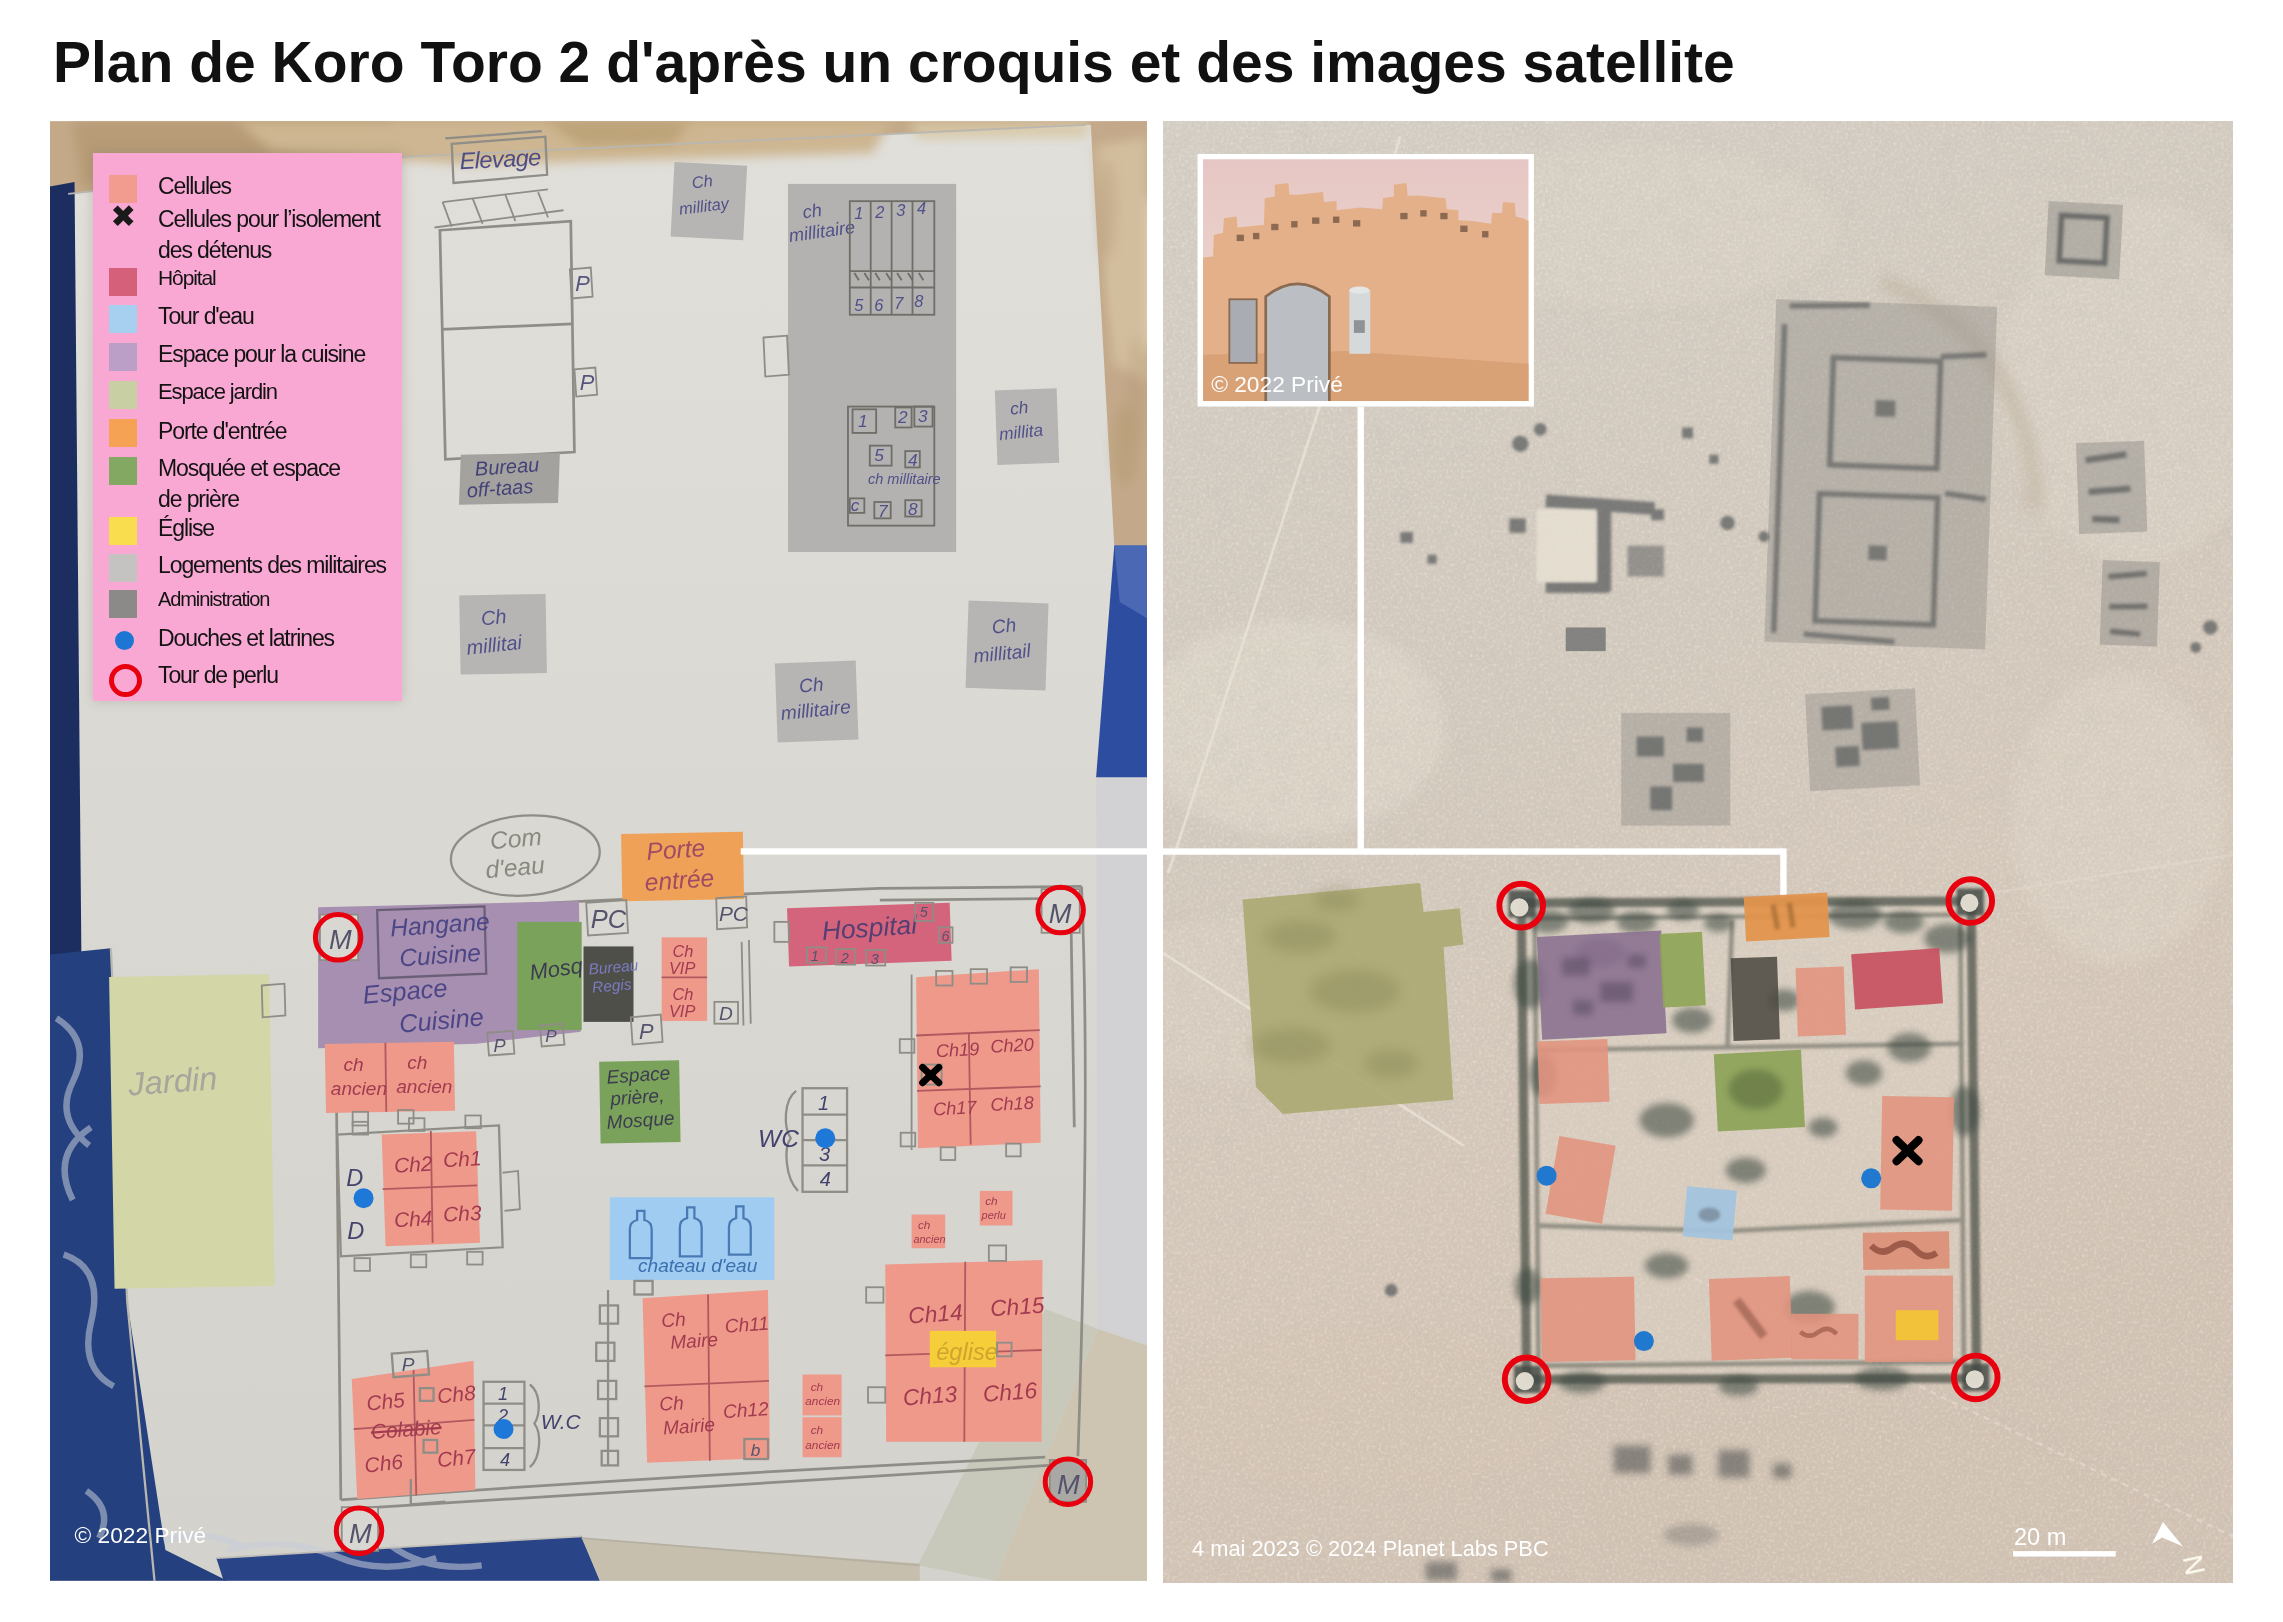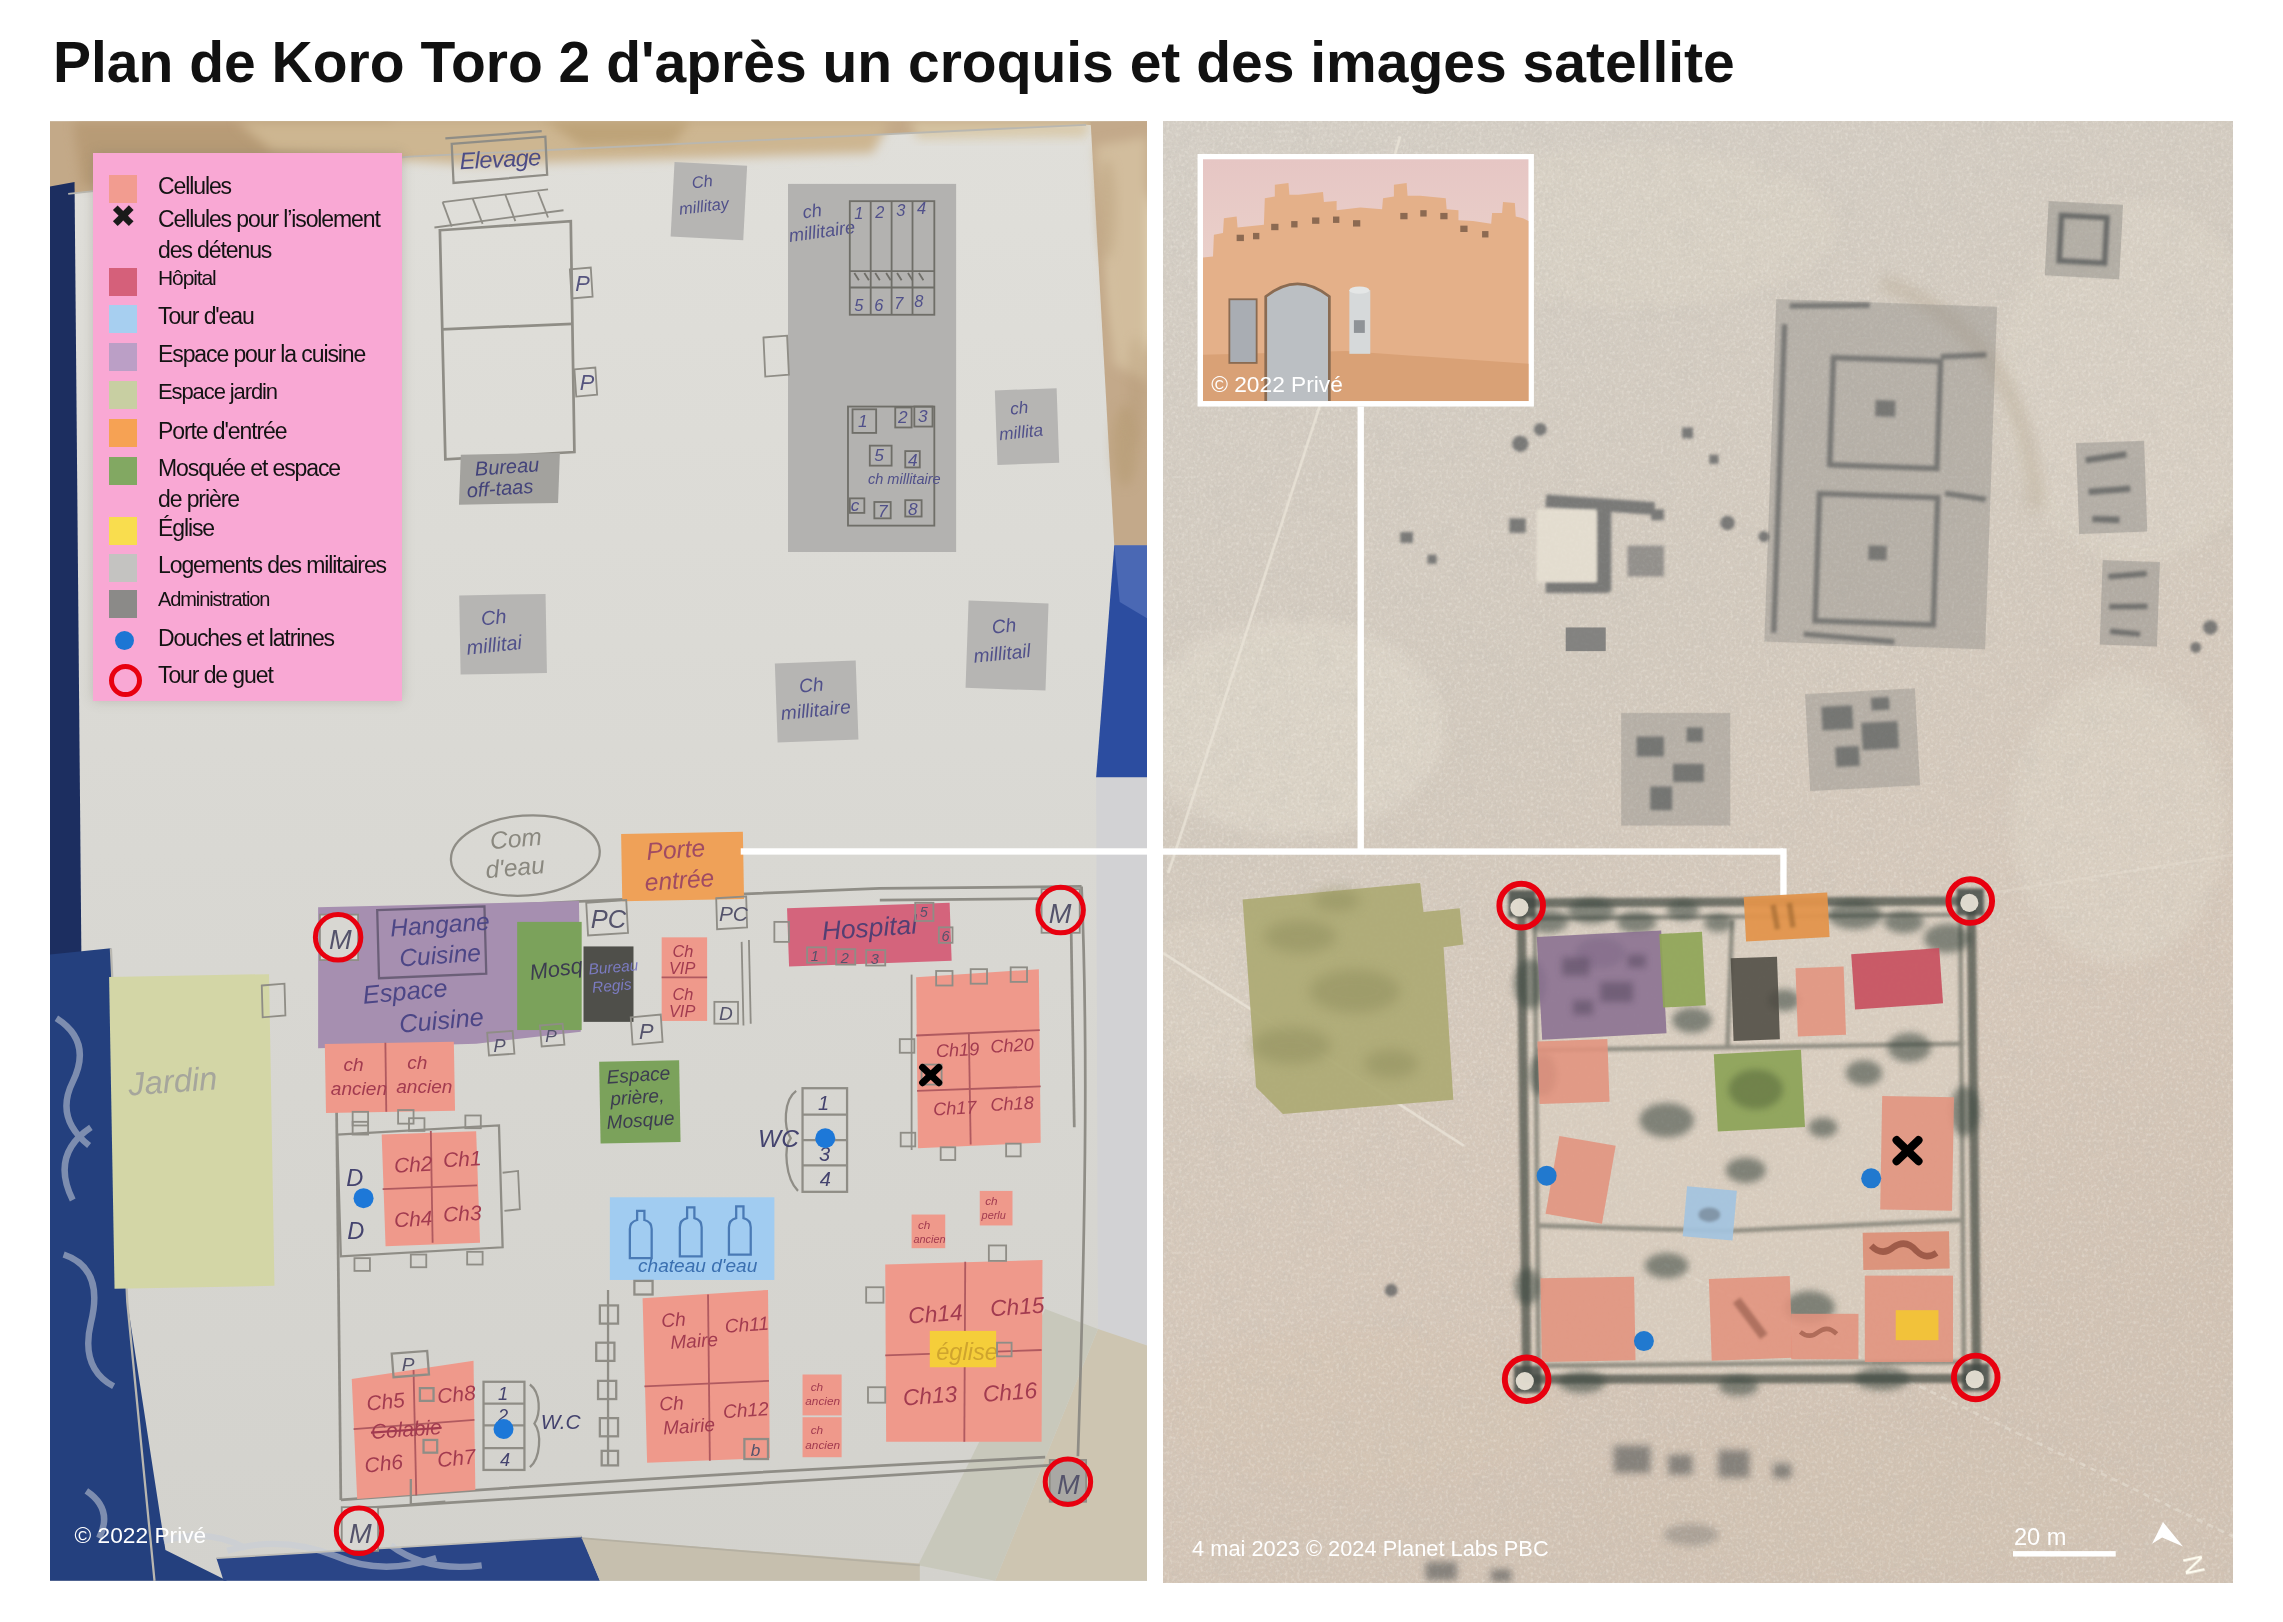--- a/index.html
+++ b/index.html
@@ -556,21 +556,21 @@
   <div style="position:absolute;left:16.4px;top:401px;width:28px;height:28px;background:#c4c3c1;"></div>
   <div style="position:absolute;left:65px;top:399px;font-size:23px;">Logements des militaires</div>
 
   <div style="position:absolute;left:16.4px;top:437px;width:28px;height:28px;background:#8b8a88;"></div>
   <div style="position:absolute;left:65px;top:435px;font-size:20px;">Administration</div>
 
   <div style="position:absolute;left:22px;top:478px;width:19px;height:19px;border-radius:50%;background:#1d76d4;"></div>
   <div style="position:absolute;left:65px;top:472px;font-size:23px;">Douches et latrines</div>
 
   <div style="position:absolute;left:15.5px;top:511px;width:23px;height:23px;border-radius:50%;border:5.5px solid #e8000f;"></div>
-  <div style="position:absolute;left:65px;top:509px;font-size:23px;">Tour de guet</div>
+  <div style="position:absolute;left:65px;top:509px;font-size:23px;">Tour de perlu</div>
 </div>
 
 <div class="panel" id="rightp" style="left:1163px;top:121px;width:1070px;height:1462px;background:#d6cdc0;">
 <svg width="1070" height="1462" viewBox="0 0 1177 1608">
 <defs>
   <linearGradient id="sandg" x1="0" y1="0" x2="0.3" y2="1">
     <stop offset="0" stop-color="#d5cfc6"></stop>
           <stop offset="0.45" stop-color="#d3cabe"></stop>
           <stop offset="0.75" stop-color="#d6c8ba"></stop>
           <stop offset="1" stop-color="#d2c3b4"></stop>

